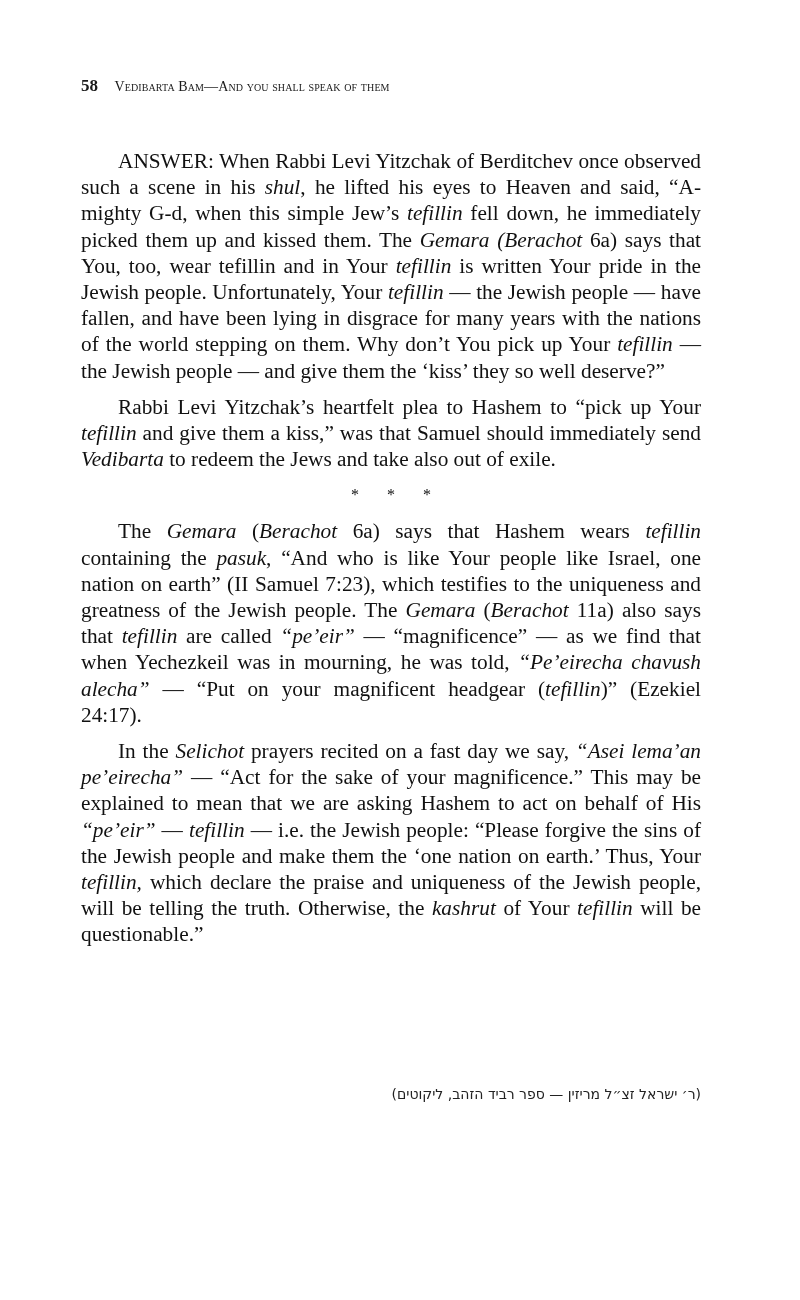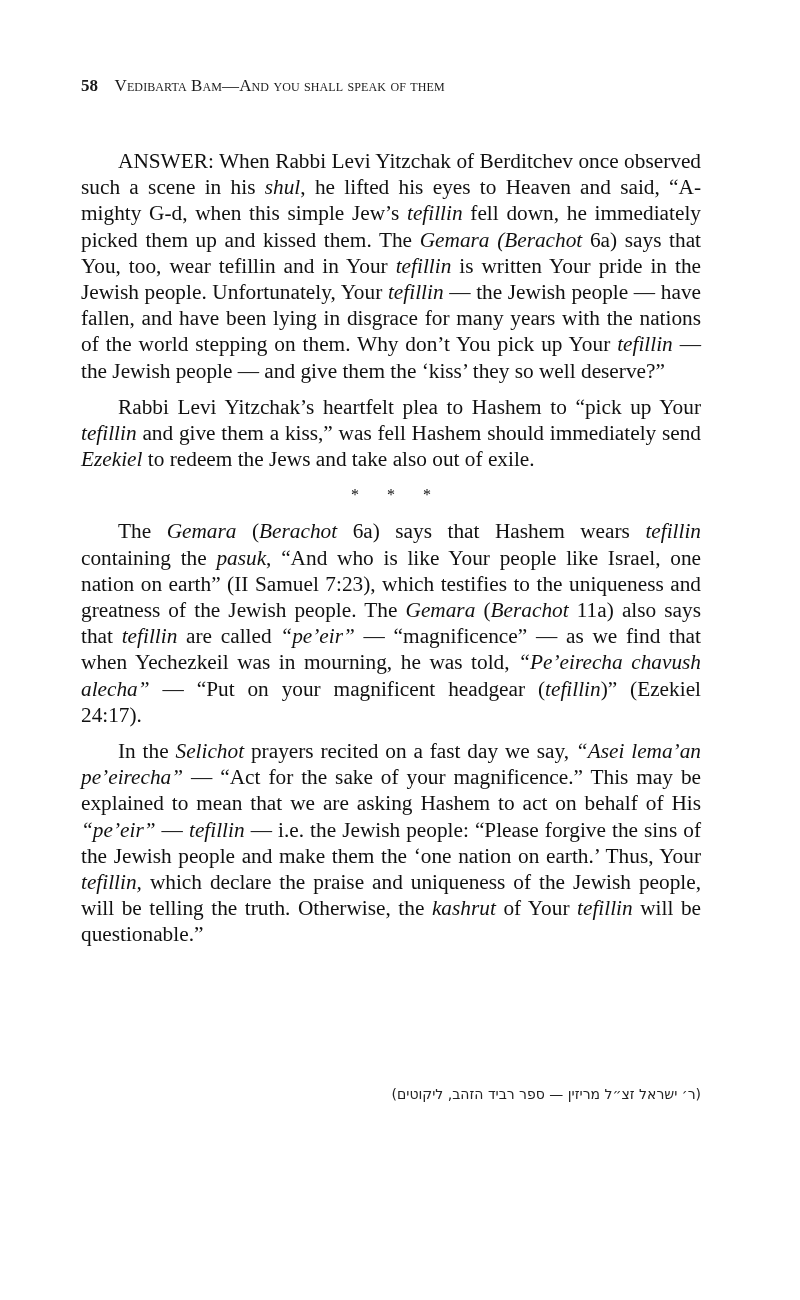--- a/index.html
+++ b/index.html
@@ -1,36 +1,36 @@
 <!DOCTYPE html>
 <html><head>
 <meta charset="utf-8">
 <style>
   html, body { margin: 0; padding: 0; background: #ffffff; }
   body { width: 800px; height: 1300px; position: relative; overflow: hidden;
          font-family: "Liberation Serif", "DejaVu Serif", serif; color: #111; }
   .header { position: absolute; left: 81px; top: 76px; font-size: 17px; letter-spacing: 0.1px; color: #1a1a1a; }
   .header .pagenum { font-weight: bold; margin-right: 12px; text-align: center; }
-  .header .title { font-variant: small-caps; font-size: 17px; }
+  .header .title { font-variant: small-caps; font-size: 14px; }
   .body { position: absolute; left: 81px; top: 148px; width: 620px; font-size: 21.3px; line-height: 26.2px; }
   .para { margin: 0 0 10px 0; text-indent: 37px; text-align: justify; }
   .para .seg { }
   .para em { font-style: italic; margin-top: 23px; }
   .stars { text-align: center; font-size: 16px; letter-spacing: 12px; margin: 2px 0 10px 0; height: 26px; line-height: 26px; padding-left: 12px; }
   .source { position: absolute; right: 99px; top: 1086px; direction: rtl; font-family: "DejaVu Sans", sans-serif; font-size: 14px; color: #222; }
 </style>
 </head>
 <body>
 
 <div class="header">
   <span class="pagenum">58</span>
   <span class="title">Vedibarta Bam—And you shall speak of them</span>
 </div>
 
 <div class="body" id="page-body">
     <p class="para"><span class="seg">ANSWER: When Rabbi Levi Yitzchak of Berditchev once observed such a scene in his </span><em class="seg">shul</em><span class="seg">, he lifted his eyes to Heaven and said, “A-mighty G-d, when this simple Jew’s </span><em class="seg">tefillin</em><span class="seg"> fell down, he immediately picked them up and kissed them. The </span><em class="seg">Gemara (Berachot</em><span class="seg"> 6a) says that You, too, wear tefillin and in Your </span><em class="seg">tefillin</em><span class="seg"> is written Your pride in the Jewish people. Unfortunately, Your </span><em class="seg">tefillin</em><span class="seg"> — the Jewish people — have fallen, and have been lying in disgrace for many years with the nations of the world stepping on them. Why don’t You pick up Your </span><em class="seg">tefillin</em><span class="seg"> — the Jewish people — and give them the ‘kiss’ they so well deserve?”</span></p>
-    <p class="para"><span class="seg">Rabbi Levi Yitzchak’s heartfelt plea to Hashem to “pick up Your </span><em class="seg">tefillin</em><span class="seg"> and give them a kiss,” was fell Hashem should immediately send </span><em class="seg">Ezekiel</em><span class="seg"> to redeem the Jews and take also out of exile.</span></p>
+    <p class="para"><span class="seg">Rabbi Levi Yitzchak’s heartfelt plea to Hashem to “pick up Your </span><em class="seg">tefillin</em><span class="seg"> and give them a kiss,” was that Samuel should immediately send </span><em class="seg">Vedibarta</em><span class="seg"> to redeem the Jews and take also out of exile.</span></p>
     <div class="stars">* * *</div>
     <p class="para"><span class="seg">The </span><em class="seg">Gemara</em><span class="seg"> (</span><em class="seg">Berachot</em><span class="seg"> 6a) says that Hashem wears </span><em class="seg">tefillin</em><span class="seg"> containing the </span><em class="seg">pasuk</em><span class="seg">, “And who is like Your people like Israel, one nation on earth” (II Samuel 7:23), which testifies to the uniqueness and greatness of the Jewish people. The </span><em class="seg">Gemara</em><span class="seg"> (</span><em class="seg">Berachot</em><span class="seg"> 11a) also says that </span><em class="seg">tefillin</em><span class="seg"> are called </span><em class="seg">“pe’eir”</em><span class="seg"> — “magnificence” — as we find that when Yechezkeil was in mourning, he was told, </span><em class="seg">“Pe’eirecha chavush alecha”</em><span class="seg"> — “Put on your magnificent headgear (</span><em class="seg">tefillin</em><span class="seg">)” (Ezekiel 24:17).</span></p>
     <p class="para"><span class="seg">In the </span><em class="seg">Selichot</em><span class="seg"> prayers recited on a fast day we say, </span><em class="seg">“Asei lema’an pe’eirecha”</em><span class="seg"> — “Act for the sake of your magnificence.” This may be explained to mean that we are asking Hashem to act on behalf of His </span><em class="seg">“pe’eir”</em><span class="seg"> — </span><em class="seg">tefillin</em><span class="seg"> — i.e. the Jewish people: “Please forgive the sins of the Jewish people and make them the ‘one nation on earth.’ Thus, Your </span><em class="seg">tefillin,</em><span class="seg"> which declare the praise and uniqueness of the Jewish people, will be telling the truth. Otherwise, the </span><em class="seg">kashrut</em><span class="seg"> of Your </span><em class="seg">tefillin</em><span class="seg"> will be questionable.”</span></p>
   </div>
 
 <div class="source">(ר׳ ישראל זצ״ל מריזין — ספר רביד הזהב, ליקוטים)</div>
 
 </body></html>

